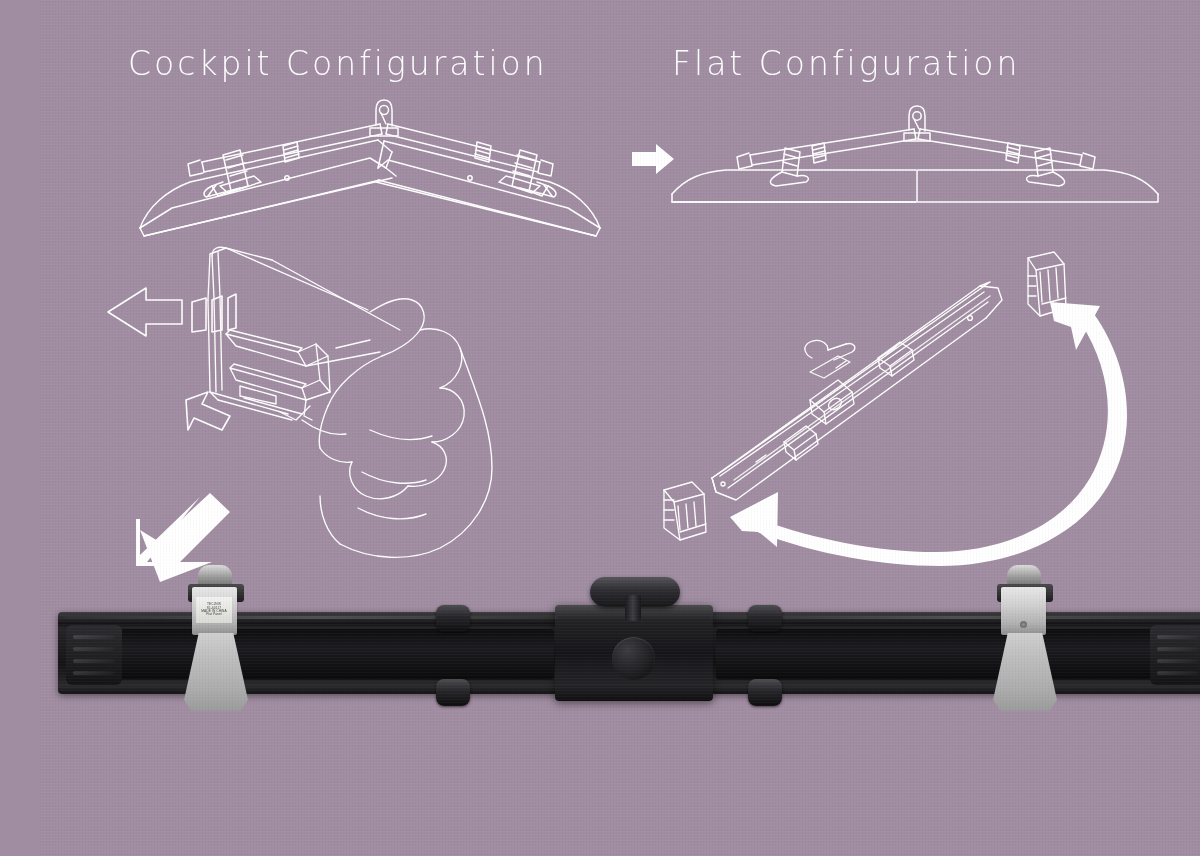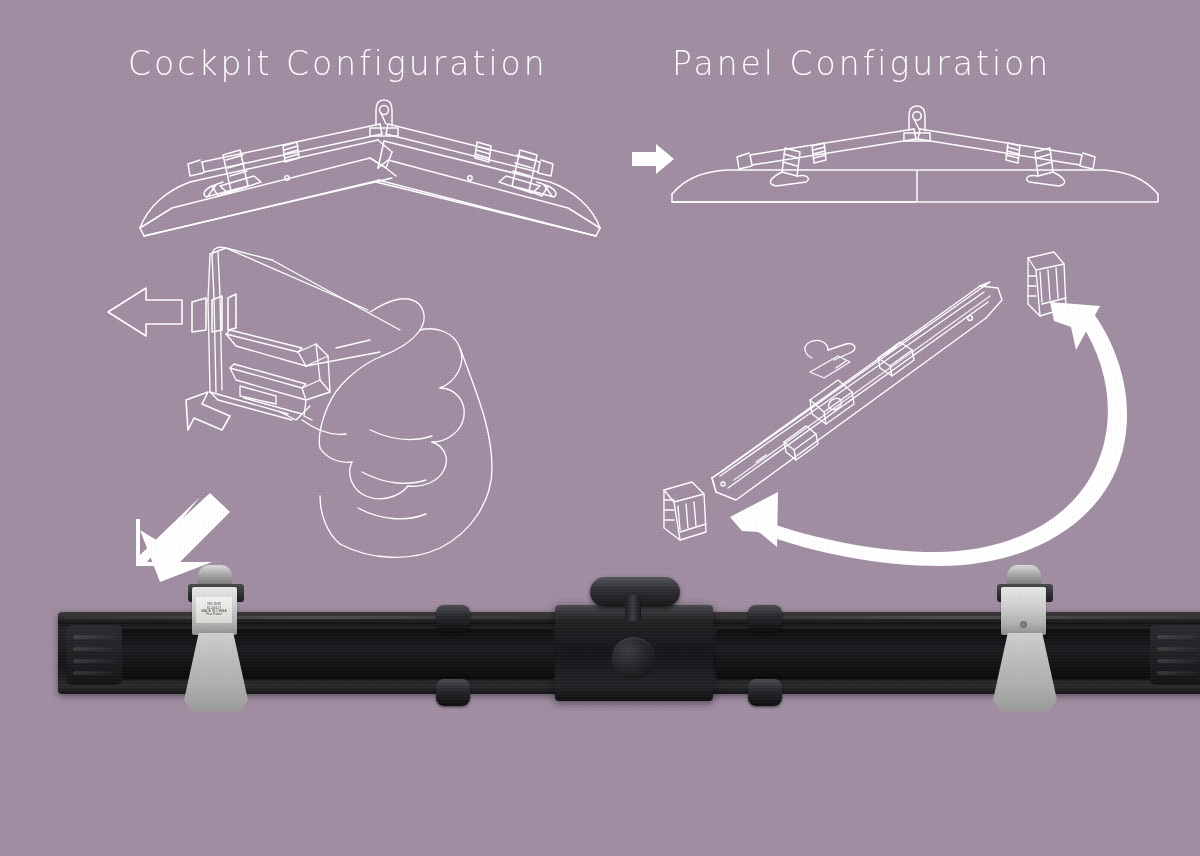--- a/index.html
+++ b/index.html
@@ -142,21 +142,21 @@
   #clamp-left{left:146px;top:10px;}
   #clamp-right{left:955px;top:10px;}
 </style>
 </head>
 <body style="background: rgb(161, 141, 162);">
 
 <div id="stage" style="background: rgb(161, 141, 162);">
 
   <div class="heading" id="title-cockpit">Cockpit Configuration</div>
 
-  <div class="heading" id="title-flat">Panel Configuration</div>
+  <div class="heading" id="title-flat">Flat Configuration</div>
 
   <svg class="art" viewBox="0 0 1200 856" xmlns="http://www.w3.org/2000/svg">
     <g fill="none" stroke="#ffffff" stroke-width="1.5" stroke-linecap="round" stroke-linejoin="round">
 
       <g>
 
         <path d="M100,228 L132,208 L330,158 L346,168 L356,176"></path>
         <path d="M100,228 C108,206 128,190 150,182 L338,140"></path>
         <path d="M338,140 L352,152"></path>
         <path d="M100,228 L104,236 L352,178"></path>

